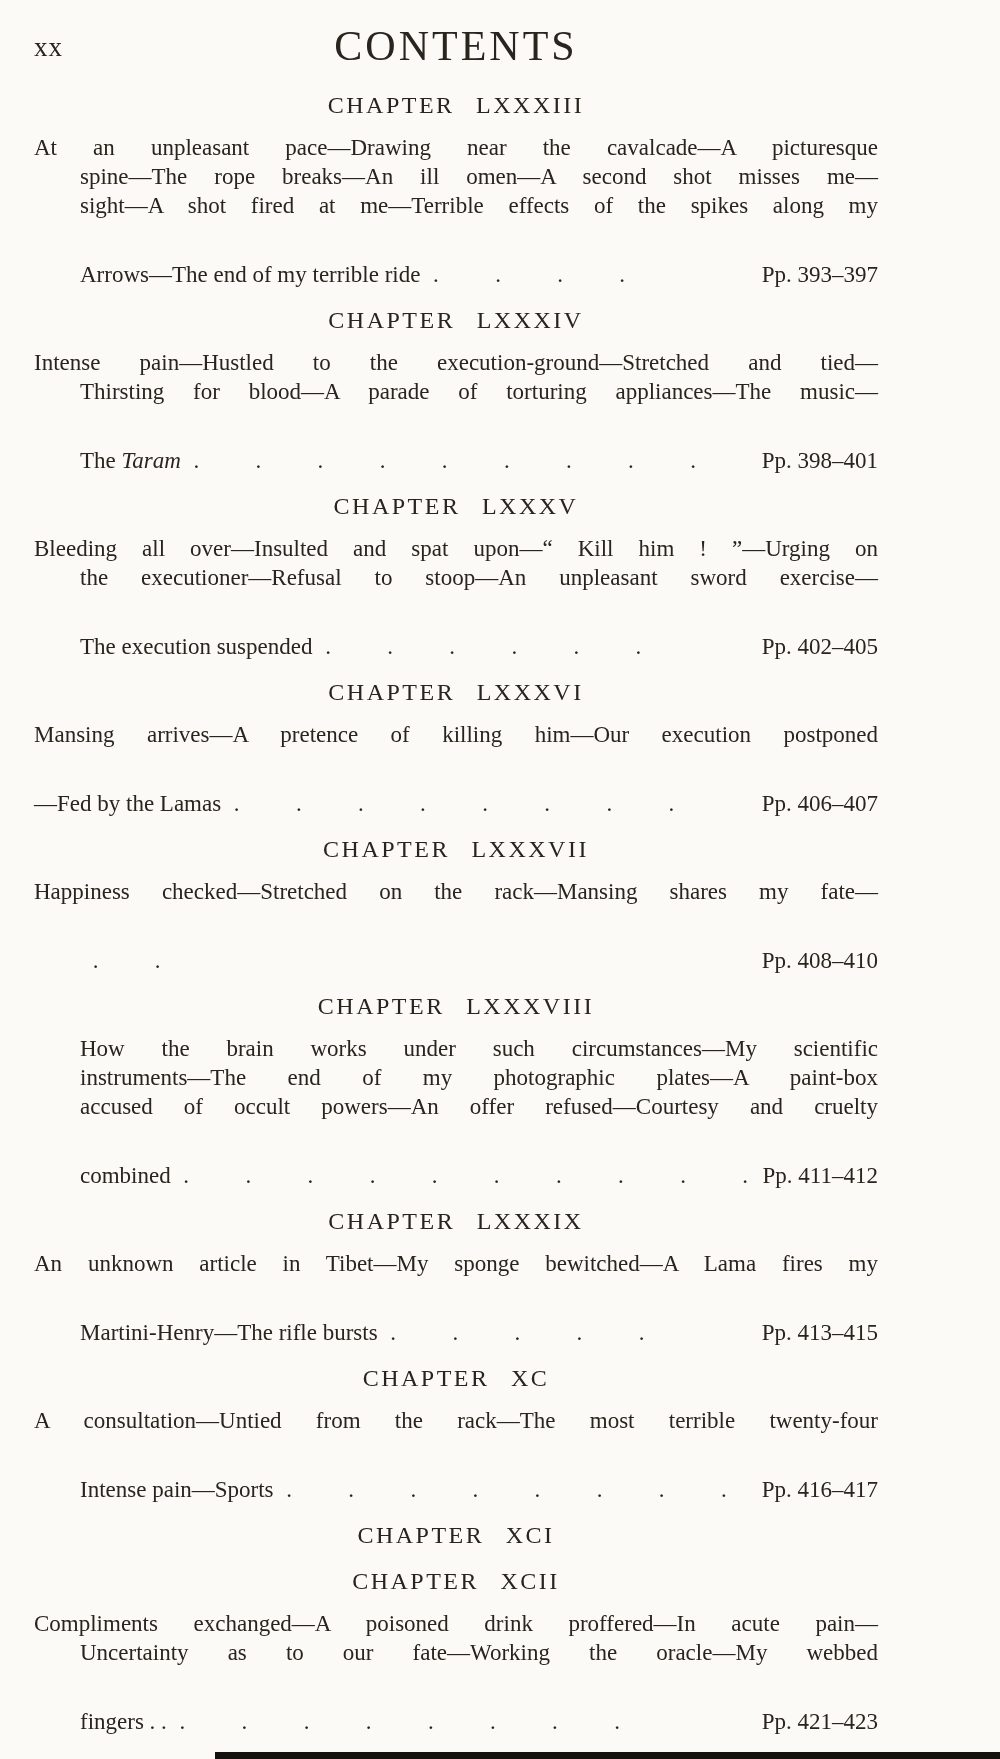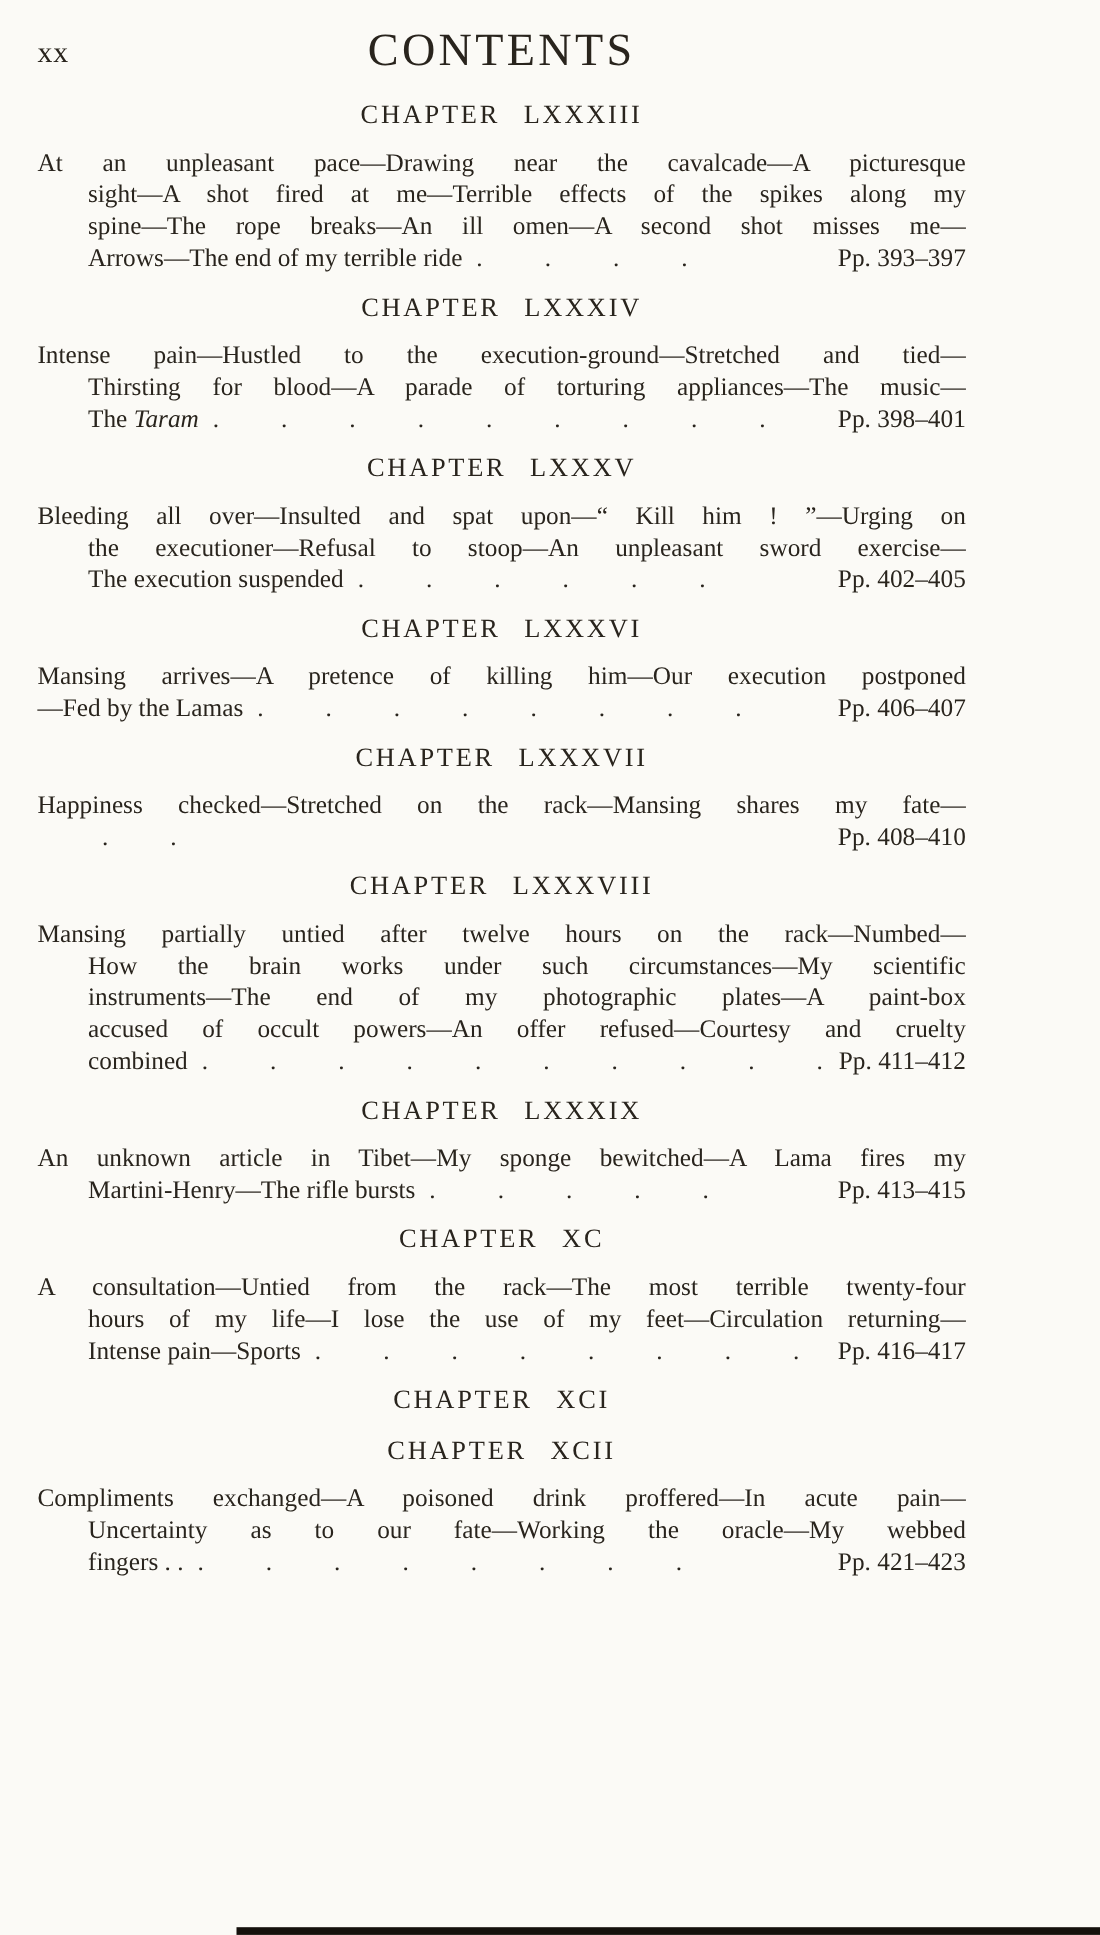--- a/index.html
+++ b/index.html
@@ -52,20 +52,21 @@
   }
   .jline {
     text-align: justify;
     text-align-last: justify;
   }
   .indent { padding-left: 46px; }
   .line.last {
     display: flex;
     align-items: flex-end;
     white-space: nowrap;
+    margin-top: 40px;
   }
   .line.last .t { flex: 0 0 auto; }
   .line.last .dots {
     flex: 1 1 auto;
     overflow: hidden;
     white-space: nowrap;
     word-spacing: 2.2em;
     padding-left: 0.55em;
   }
   .line.last .pp {
@@ -89,22 +90,22 @@
 <div class="page">
   <header class="page-header">
     <span class="folio">xx</span>
     <h1 class="title">CONTENTS</h1>
   </header>
   <main>
   <section class="chapter">
     <h2 class="chapter-heading">CHAPTER LXXXIII</h2>
     <div class="chapter-body">
           <div class="line jline">At an unpleasant pace—Drawing near the cavalcade—A picturesque</div>
+          <div class="line jline indent">spine—The rope breaks—An ill omen—A second shot misses me—</div>
           <div class="line jline indent">sight—A shot fired at me—Terrible effects of the spikes along my</div>
-          <div class="line jline indent">spine—The rope breaks—An ill omen—A second shot misses me—</div>
           <div class="line last indent">
             <span class="t">Arrows—The end of my terrible ride</span>
             <span class="dots">. . . .</span>
             <span class="pp">Pp. 393–397</span>
           </div>
         </div>
   </section>
 
   <section class="chapter">
     <h2 class="chapter-heading">CHAPTER LXXXIV</h2>
@@ -151,21 +152,20 @@
           <div class="line last indent">
             <span class="dots">. .</span>
             <span class="pp">Pp. 408–410</span>
           </div>
         </div>
   </section>
 
   <section class="chapter">
     <h2 class="chapter-heading">CHAPTER LXXXVIII</h2>
     <div class="chapter-body">
-          <div class="line jline">Mansing partially untied after twelve hours on the rack—Numbed—</div>
           <div class="line jline indent">How the brain works under such circumstances—My scientific</div>
           <div class="line jline indent">instruments—The end of my photographic plates—A paint-box</div>
           <div class="line jline indent">accused of occult powers—An offer refused—Courtesy and cruelty</div>
           <div class="line last indent">
             <span class="t">combined</span>
             <span class="dots">. . . . . . . . . .</span>
             <span class="pp">Pp. 411–412</span>
           </div>
         </div>
   </section>
@@ -179,21 +179,20 @@
             <span class="dots">. . . . .</span>
             <span class="pp">Pp. 413–415</span>
           </div>
         </div>
   </section>
 
   <section class="chapter">
     <h2 class="chapter-heading">CHAPTER XC</h2>
     <div class="chapter-body">
           <div class="line jline">A consultation—Untied from the rack—The most terrible twenty-four</div>
-          <div class="line jline indent">hours of my life—I lose the use of my feet—Circulation returning—</div>
           <div class="line last indent">
             <span class="t">Intense pain—Sports</span>
             <span class="dots">. . . . . . . .</span>
             <span class="pp">Pp. 416–417</span>
           </div>
         </div>
   </section>
 
   <section class="chapter">
     <h2 class="chapter-heading">CHAPTER XCI</h2>

